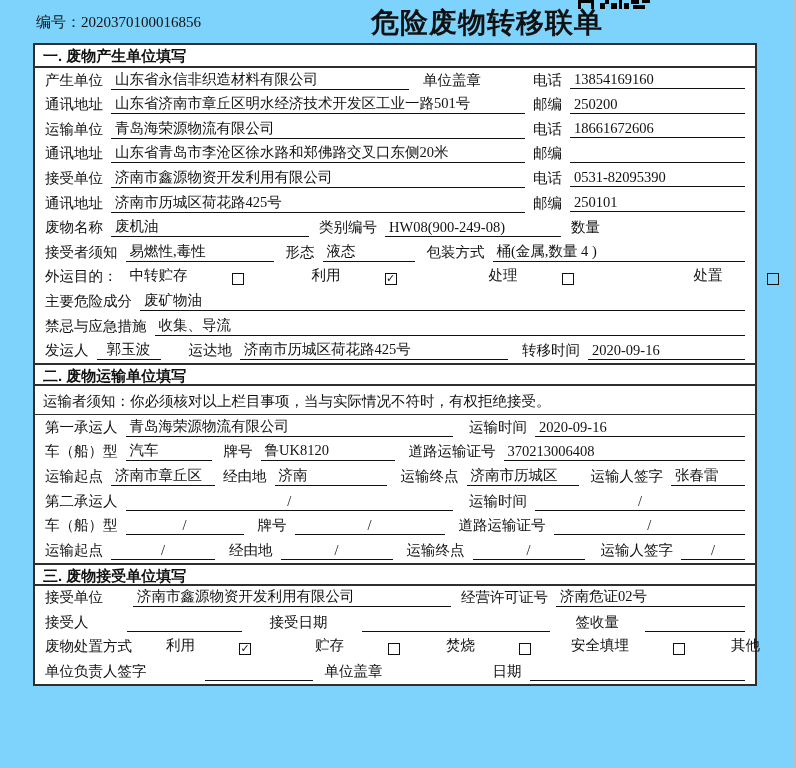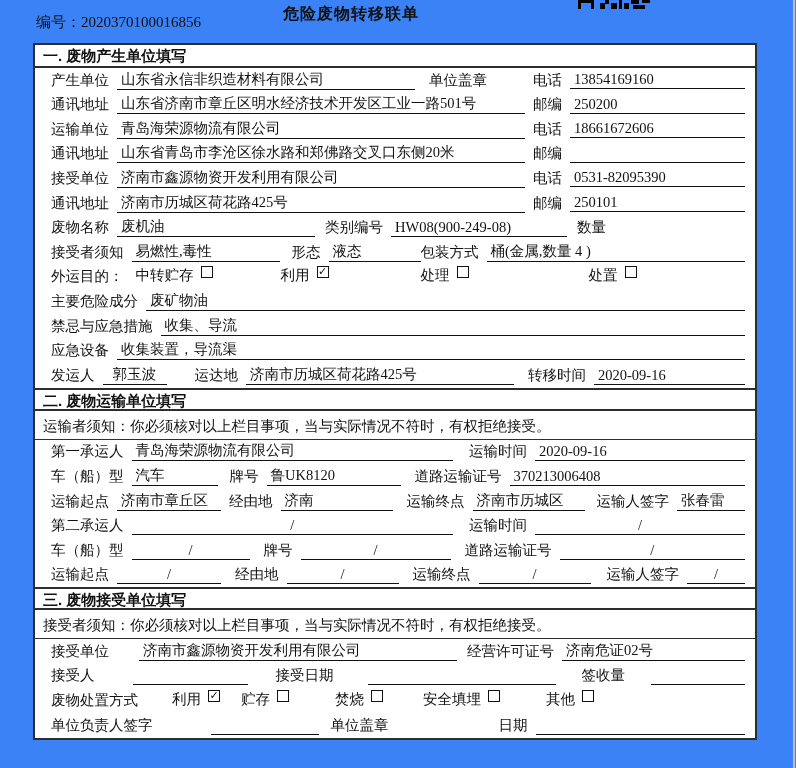--- a/index.html
+++ b/index.html
@@ -1,46 +1,46 @@
 <!DOCTYPE html>
 <html><head>
 <meta charset="utf-8">
 <style>
   * { margin:0; padding:0; box-sizing:border-box; }
   html,body { width:796px; height:768px; background:#ffffff; overflow:hidden;
     font-family:"Liberation Serif","DejaVu Serif",serif; color:#111; }
-  .doc { position:relative; width:796px; height:768px; background:#3b82f6; }
+  .doc { position:relative; width:796px; height:768px; background:#7dd3fc; }
 
   .doc-number { position:absolute; left:36px; top:13px; font-size:15px; white-space:nowrap; }
-  .doc-title { position:absolute; left:283px; top:4px; width:320px; text-align:left;
-    font-size:16px; font-weight:bold; letter-spacing:1px;
+  .doc-title { position:absolute; left:283px; top:4px; width:320px; text-align:right;
+    font-size:28px; font-weight:bold; letter-spacing:1px;
     font-family:"Liberation Sans","DejaVu Sans",sans-serif; }
   .qr { position:absolute; left:578px; top:0; }
   .right-edge { position:absolute; right:1px; top:0; width:2px; height:768px; background:#bfbfbf; }
 
   .form { position:absolute; left:33px; top:43px; width:724px; border:2px solid #2e2e2e; background:#fff; }
 
   .sec-title { height:23px; padding:2px 8px 0; font-weight:bold; font-size:15px;
     font-family:"Liberation Sans","DejaVu Sans",sans-serif;
     border-bottom:2px solid #2e2e2e; white-space:nowrap; }
   .sec-title.bt { border-top:2px solid #2e2e2e; }
 
   .notice { height:29px; padding:6px 8px 0; font-size:14.5px;
     border-bottom:1.5px solid #2e2e2e; white-space:nowrap;font-family:Liberation Mono, monospace; }
 
-  .row { display:flex; align-items:flex-end; height:24.6px; padding:0 10px 3px 16px;
+  .row { display:flex; align-items:flex-end; height:24.6px; padding:0 10px 3px 10px;
     font-size:14.5px; white-space:nowrap; }
   .lbl { flex:none; margin-right:8px; }
   .val { flex:none; border-bottom:1px solid #111; padding:0 4px; min-height:18px; }
   .val.grow { flex:1 1 auto; }
   .val.slash { text-align:center; }
   .tail { flex:none; width:212px; display:flex; align-items:center; }
   .tail .val { flex:1 1 auto; }
 
-  .opt { flex:none; display:flex; align-items:flex-start; margin-bottom:1px; }
+  .opt { flex:none; display:flex; align-items:flex-end; margin-bottom:1px;gap:37px; }
   .cb { flex:none; display:inline-block; width:12px; height:12px; border:1px solid #111;
     margin-left:7px; font-size:11px; line-height:10px; text-align:center; font-weight:bold;
     font-family:"DejaVu Sans",sans-serif; }
 
   .print-time { position:absolute; left:36px; top:749px; font-size:15px; white-space:nowrap; }
 </style>
 </head>
 <body>
 
 <div class="doc">
@@ -133,21 +133,21 @@
       <span class="lbl" style="margin-left:10px">类别编号</span>
       <span class="val" style="width:176px">HW08(900-249-08)</span>
       <span class="lbl" style="margin-left:10px">数量</span>
     </div>
 
     <div class="row">
       <span class="lbl">接受者须知</span>
       <span class="val" style="width:148px">易燃性,毒性</span>
       <span class="lbl" style="margin-left:12px">形态</span>
       <span class="val" style="width:92px">液态</span>
-      <span class="lbl" style="">包装方式</span>
+      <span class="lbl" style="margin-left:12px">包装方式</span>
       <span class="val grow">桶(金属,数量 4 )</span>
     </div>
 
     <div class="row">
       <span class="lbl">外运目的：</span>
       <span class="opt" style="margin-left:4px">
         <span>中转贮存</span>
         <span class="cb"></span>
       </span>
       <span class="opt" style="margin-left:68px">
@@ -167,24 +167,20 @@
     <div class="row">
       <span class="lbl">主要危险成分</span>
       <span class="val grow">废矿物油</span>
     </div>
 
     <div class="row">
       <span class="lbl">禁忌与应急措施</span>
       <span class="val grow">收集、导流</span>
     </div>
 
-    <div class="row">
-      <span class="lbl">应急设备</span>
-      <span class="val grow">收集装置，导流渠</span>
-    </div>
 
     <div class="row">
       <span class="lbl">发运人</span>
       <span class="val" style="width:64px;text-align:center">郭玉波</span>
       <span class="lbl" style="margin-left:28px">运达地</span>
       <span class="val" style="width:268px">济南市历城区荷花路425号</span>
       <span class="lbl" style="margin-left:14px">转移时间</span>
       <span class="val grow">2020-09-16</span>
     </div>
 
@@ -239,21 +235,20 @@
       <span class="val slash" style="width:104px">/</span>
       <span class="lbl" style="margin-left:14px">经由地</span>
       <span class="val slash" style="width:112px">/</span>
       <span class="lbl" style="margin-left:14px">运输终点</span>
       <span class="val slash" style="width:112px">/</span>
       <span class="lbl" style="margin-left:16px">运输人签字</span>
       <span class="val grow slash">/</span>
     </div>
 
     <div class="sec-title bt">三. 废物接受单位填写</div>
-    <div class="notice">接受者须知：你必须核对以上栏目事项，当与实际情况不符时，有权拒绝接受。</div>
 
     <div class="row">
       <span class="lbl">接受单位</span>
       <span class="val" style="width:318px;margin-left:22px">济南市鑫源物资开发利用有限公司</span>
       <span class="lbl" style="margin-left:10px">经营许可证号</span>
       <span class="val grow">济南危证02号</span>
     </div>
 
     <div class="row">
       <span class="lbl">接受人</span>
@@ -263,21 +258,21 @@
       <span class="lbl" style="margin-left:26px">签收量</span>
       <span class="val grow" style="margin-left:18px"></span>
     </div>
 
     <div class="row">
       <span class="lbl">废物处置方式</span>
       <span class="opt" style="margin-left:26px">
         <span>利用</span>
         <span class="cb">✓</span>
       </span>
-      <span class="opt" style="margin-left:21px">
+      <span class="opt" style="margin-left:64px">
         <span>贮存</span>
         <span class="cb"></span>
       </span>
       <span class="opt" style="margin-left:46px">
         <span>焚烧</span>
         <span class="cb"></span>
       </span>
       <span class="opt" style="margin-left:40px">
         <span>安全填埋</span>
         <span class="cb"></span>

